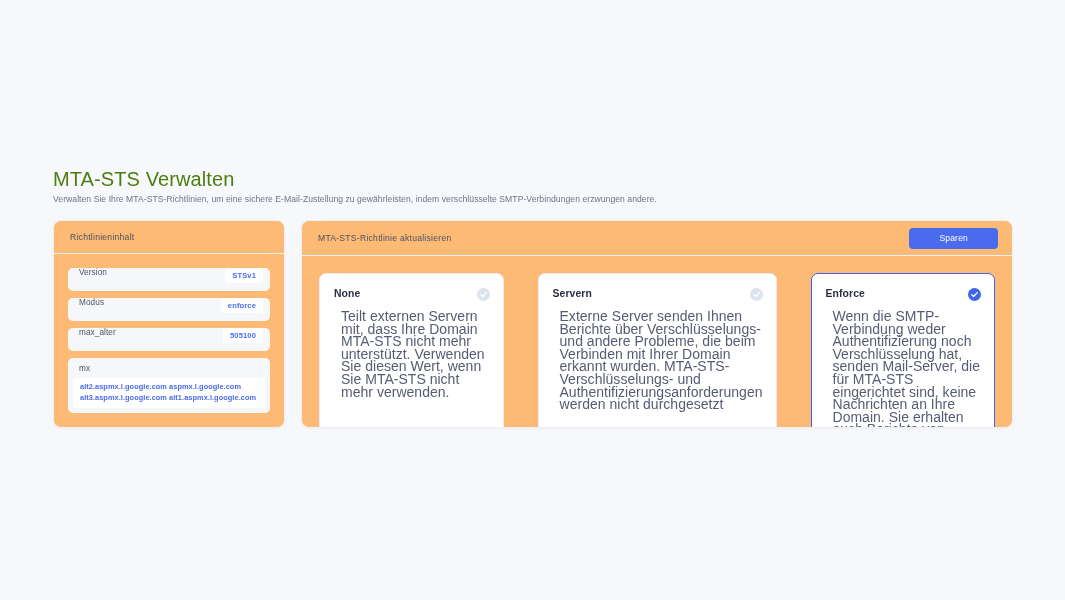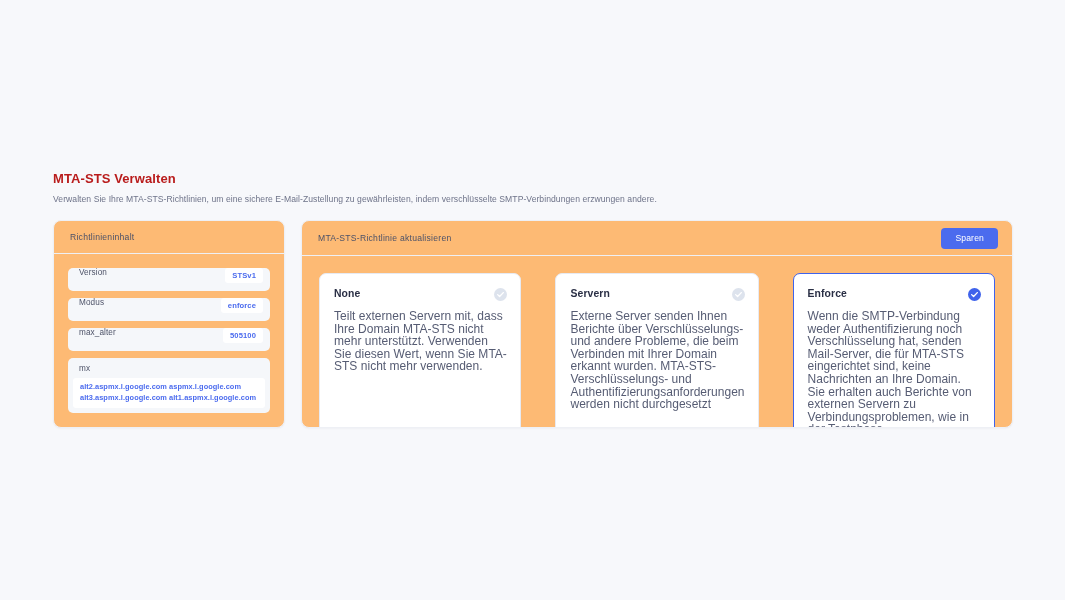--- a/index.html
+++ b/index.html
@@ -19,23 +19,23 @@
   }
 
   
   .heading {
     position: absolute;
     left: 53px;
     top: 170px;
     width: 960px;
   }
   .page-title {
-    font-size: 13px;
-    font-weight: bold;
-    color: #b91c1c;
+    font-size: 20px;
+    font-weight: normal;
+    color: #4d7c0f;
     letter-spacing: 0.1px;
     line-height: 18px;
   }
   .page-subtitle {
     margin-top: 5px;
     font-size: 8.6px;
     color: #6e7389;
     line-height: 12px;
     letter-spacing: 0.05px;
   }
@@ -81,21 +81,21 @@
     padding: 0 14px 0 16px;
   }
   .save-button {
     background: #4b6bee;
     color: #ffffff;
     border: none;
     border-radius: 4px;
     font-family: "Liberation Sans", sans-serif;
     font-size: 8.6px;
     height: 21px;
-    padding: 0 14px;
+    padding: 0 30px;
     cursor: pointer;
     letter-spacing: 0.15px;
     line-height: 21px;
   }
 
   
   .panel-left-body {
     padding: 14px 14px 0 14px;
     display: flex;
     flex-direction: column;
@@ -176,24 +176,25 @@
     margin-bottom: 9px;
   }
   .mode-card-title {
     font-size: 10.4px;
     font-weight: bold;
     color: #2a2f45;
     letter-spacing: 0.1px;
     line-height: 14px;
   }
   .mode-card-desc {
-    font-size: 12px;
+    font-size: 14px;
     color: #565c73;
     line-height: 12.6px;
     letter-spacing: 0.02px;
+    margin-left: 7px;
   }
   .check-icon {
     flex: none;
     width: 13px;
     height: 13px;
     margin-top: 1px;
   }
   .check-icon svg { display: block; width: 13px; height: 13px; }
 </style>
 </head>

